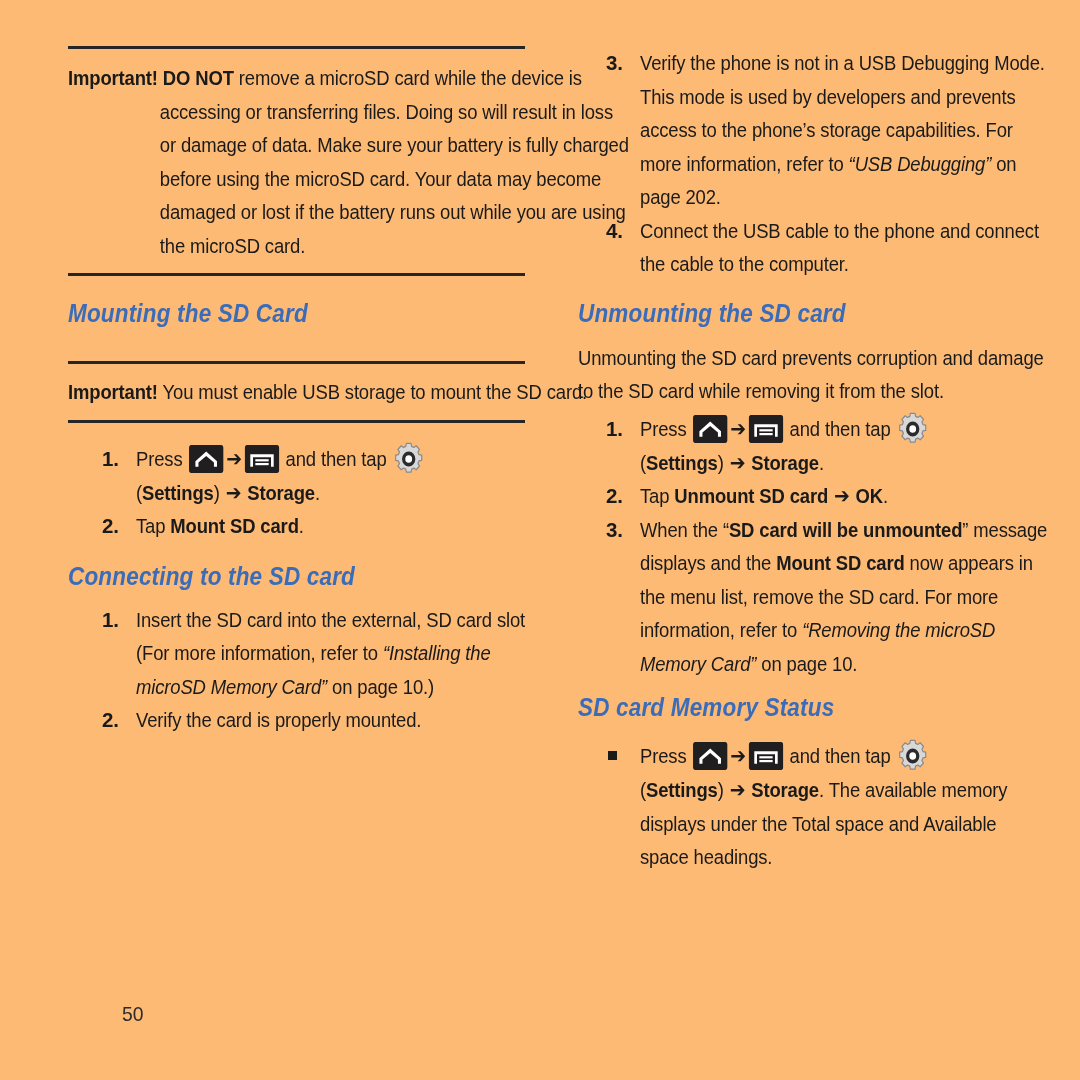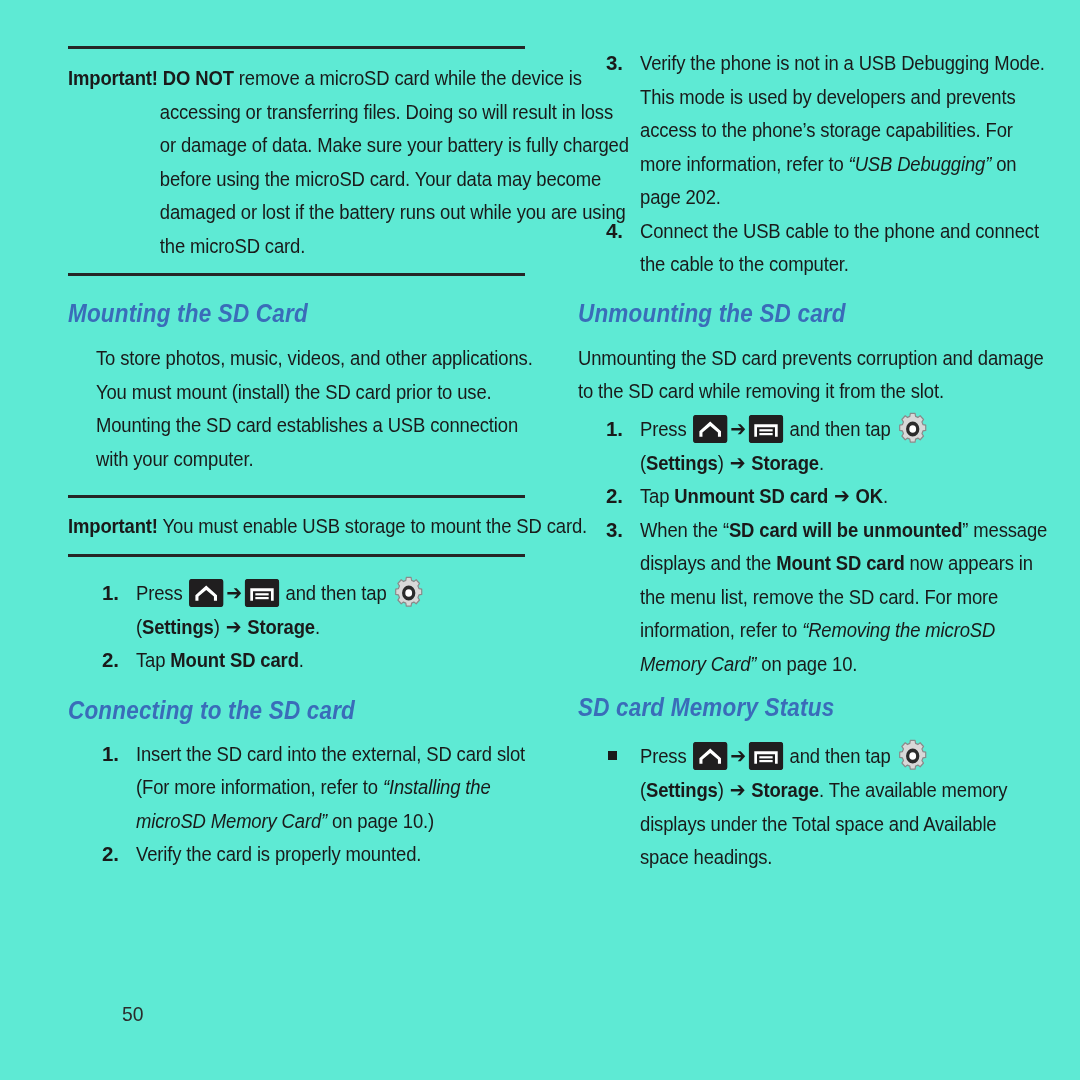--- a/index.html
+++ b/index.html
@@ -11,21 +11,21 @@
     width: 1080px;
     height: 1080px;
     font-family: "Liberation Sans", "DejaVu Sans", sans-serif;
     color: #1a1a1a;
     overflow: hidden;
   }
   .page {
     position: relative;
     width: 1080px;
     height: 1080px;
-    background: #5eead4;
+    background: #fdba74;
   }
   .col {
     position: absolute;
     top: 0;
     width: 470px;
   }
   .col-left  { left: 68px; }
   .col-right { left: 578px; }
 
   
@@ -165,23 +165,20 @@
       <div class="rule"></div>
       <div style="height:12px"></div>
       <div class="important-body"><span class="lbl">Important!</span> <b>DO NOT</b><span> remove a microSD card while the device is accessing or transferring files. Doing so will result in loss or damage of data. Make sure your battery is fully charged before using the microSD card. Your data may become damaged or lost if the battery runs out while you are using the microSD card.</span></div>
       <div style="height:11px"></div>
       <div class="rule"></div>
     </div>
 
     <div style="height:22px"></div>
     <div class="heading">Mounting the SD Card</div>
     <div style="height:13px"></div>
-    <div class="para">
-      <div class="body-text">To store photos, music, videos, and other applications. You must mount (install) the SD card prior to use. Mounting the SD card establishes a USB connection with your computer.</div>
-    </div>
 
     <div style="height:20px"></div>
     <div class="important-block">
       <div class="rule"></div>
       <div style="height:11px"></div>
       <div class="important-body"><span class="lbl">Important!</span><span> You must enable USB storage to mount the SD card.</span></div>
       <div style="height:11px"></div>
       <div class="rule"></div>
     </div>
 

